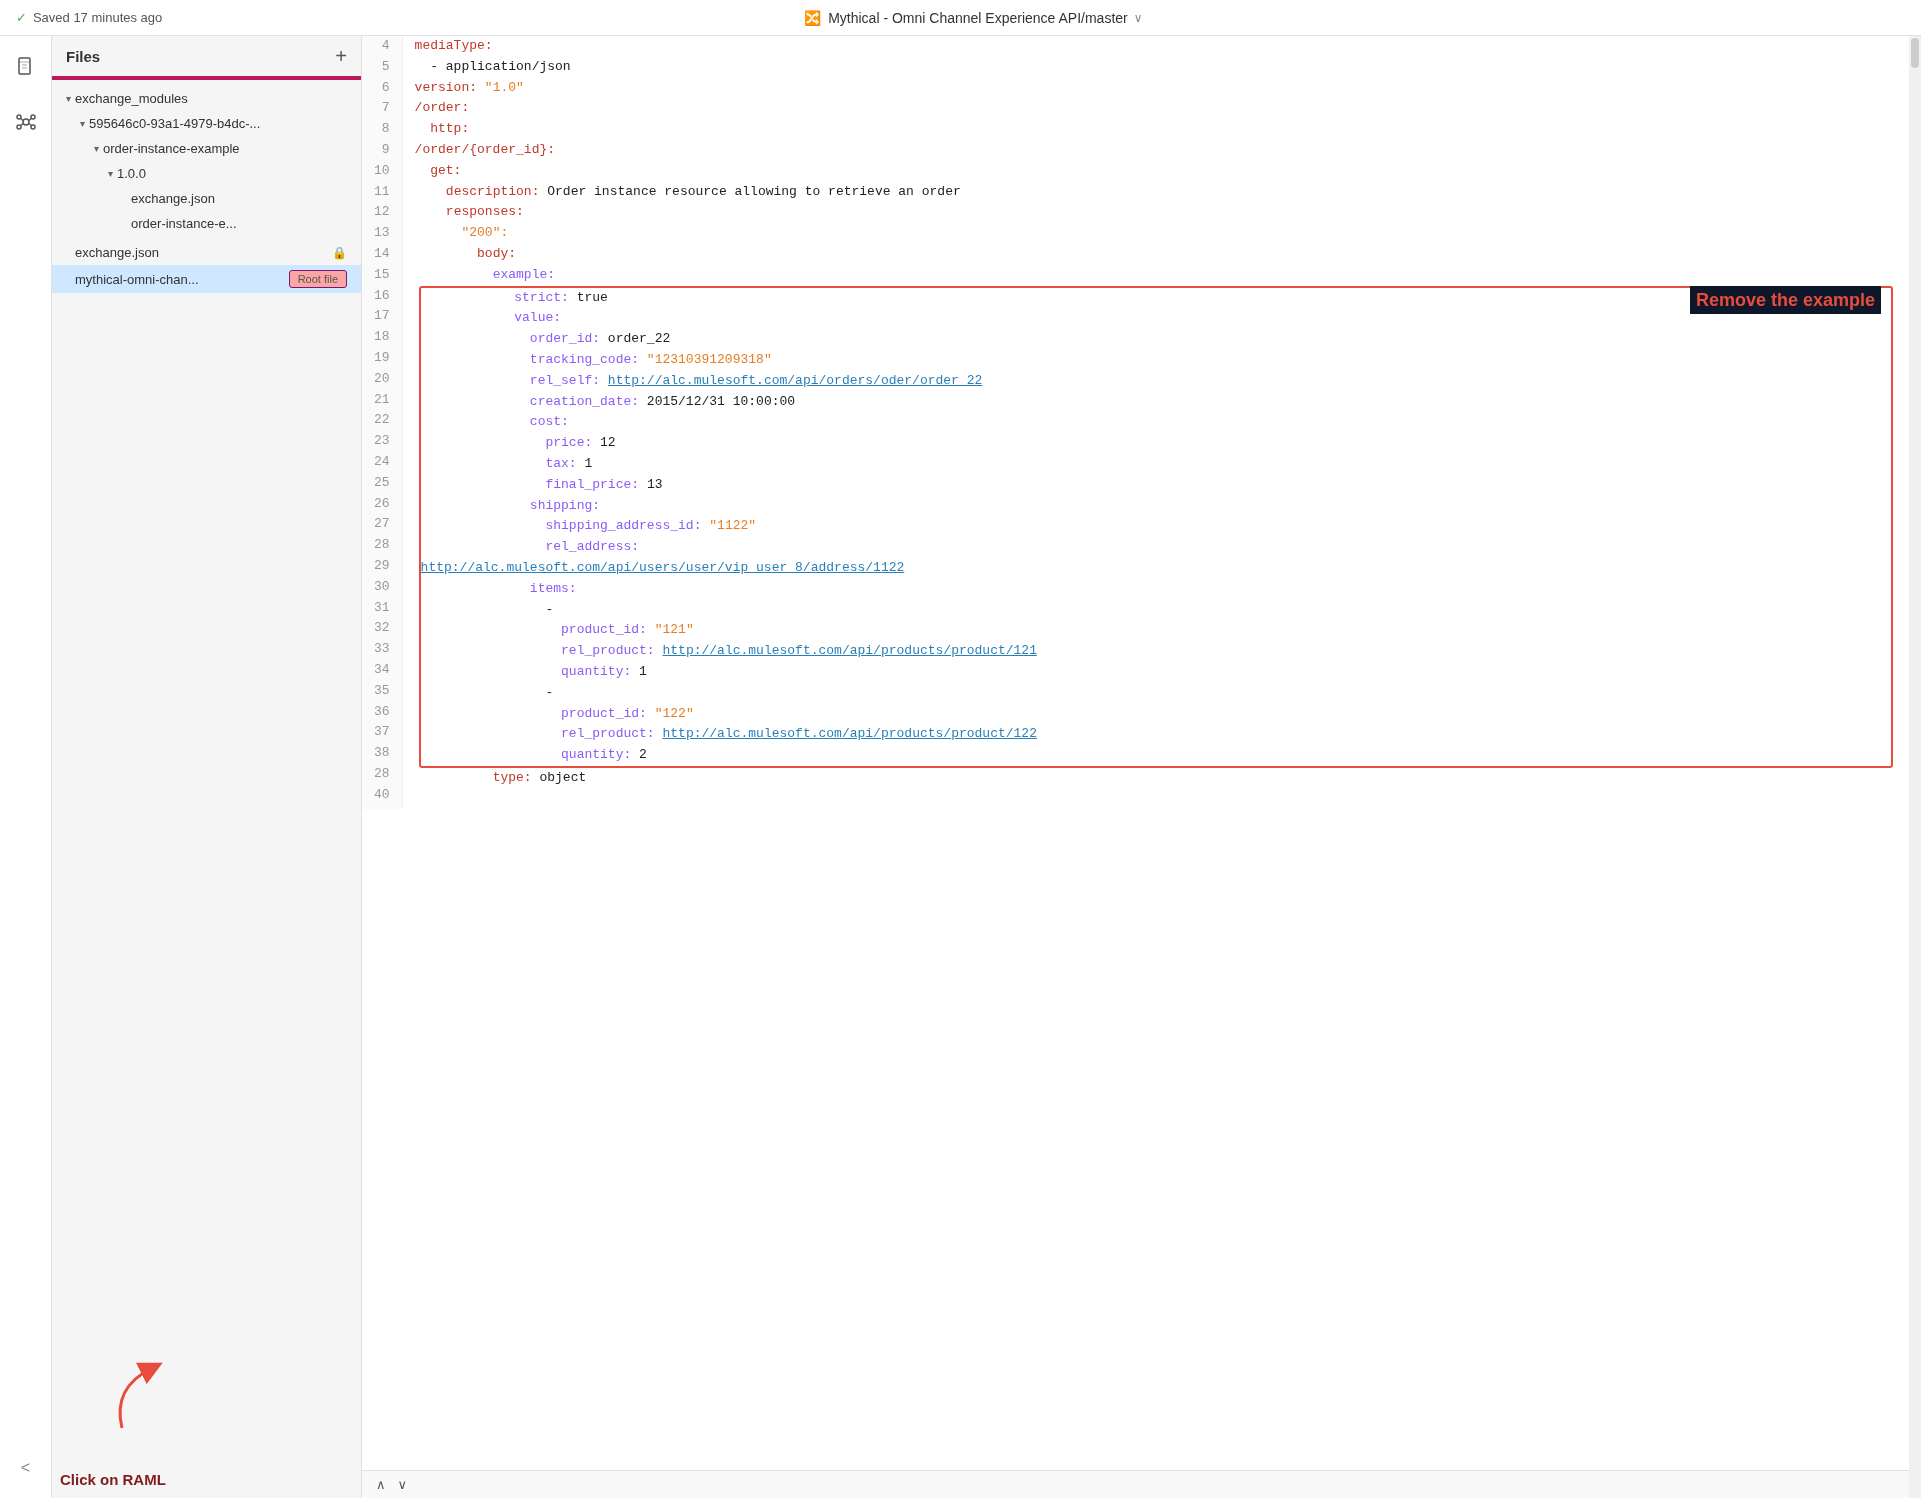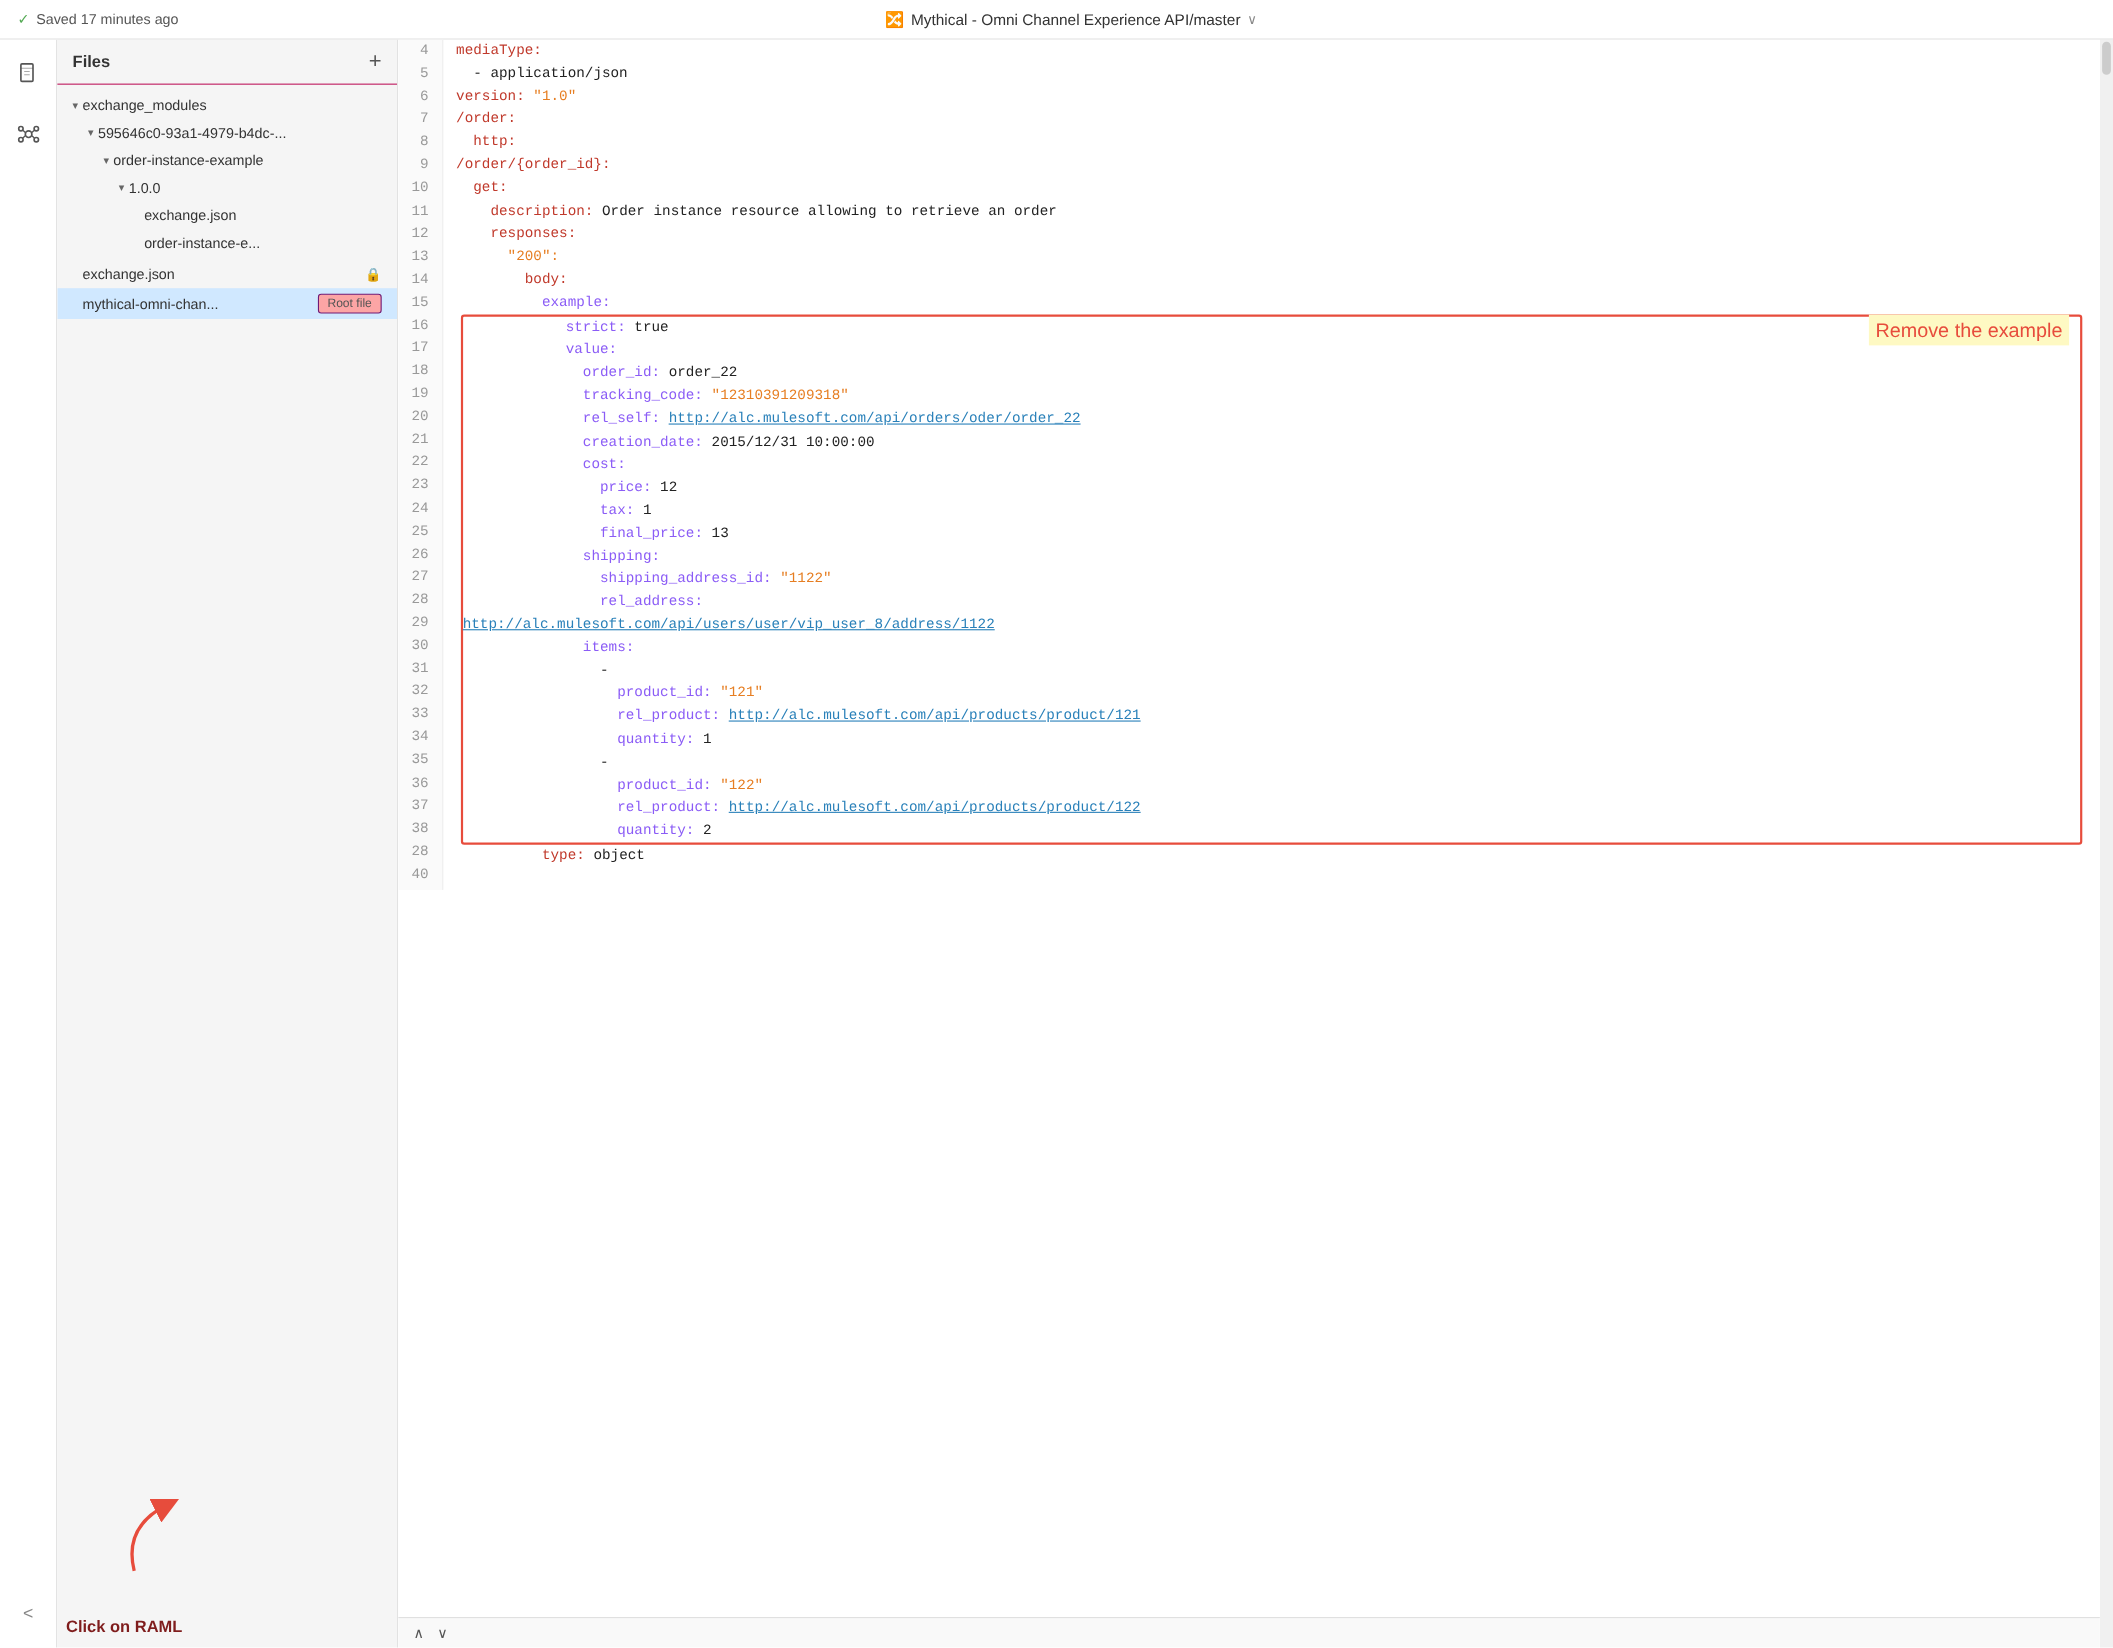--- a/index.html
+++ b/index.html
@@ -33,21 +33,21 @@
     .icon-bar-bottom { margin-top: auto; }
 
     
     .file-panel {
       width: 310px; background: #f5f5f5; border-right: 1px solid #e0e0e0;
       display: flex; flex-direction: column; flex-shrink: 0; overflow: hidden;
     }
     .file-panel-header {
       display: flex; align-items: center; justify-content: space-between;
       padding: 10px 14px; font-size: 15px; font-weight: 600; color: #333;
-      background: #f5f5f5; border-bottom: 1px solid #be185d;
+      background: #f5f5f5; border-bottom: 4px solid #be185d;
     }
     .file-panel-header .add-btn {
       cursor: pointer; color: #555; font-size: 20px; font-weight: 300; line-height: 1;
     }
     .file-tree { flex: 1; overflow-y: auto; padding: 6px 0; }
 
     
     .tree-item {
       display: flex; align-items: center; padding: 5px 14px; cursor: pointer;
       font-size: 13px; color: #333; white-space: nowrap; overflow: hidden;
@@ -102,24 +102,24 @@
       border-radius: 3px;
       margin: 0 4px;
       position: relative;
     }
 
     
     .remove-example-label {
       position: absolute;
       top: -2px;
       right: 10px;
-      background: #fef9c3;
+      background: #0f172a;
       color: #e74c3c;
       font-size: 18px;
-      font-weight: normal;
+      font-weight: bold;
       padding: 0 6px;
       font-family: Arial, sans-serif;
     }
 
     .scrollbar-area {
       width: 12px; background: #f0f0f0; flex-shrink: 0;
     }
     .scrollbar-thumb {
       width: 8px; margin: 2px; background: #ccc; border-radius: 4px; height: 30px;
     }

